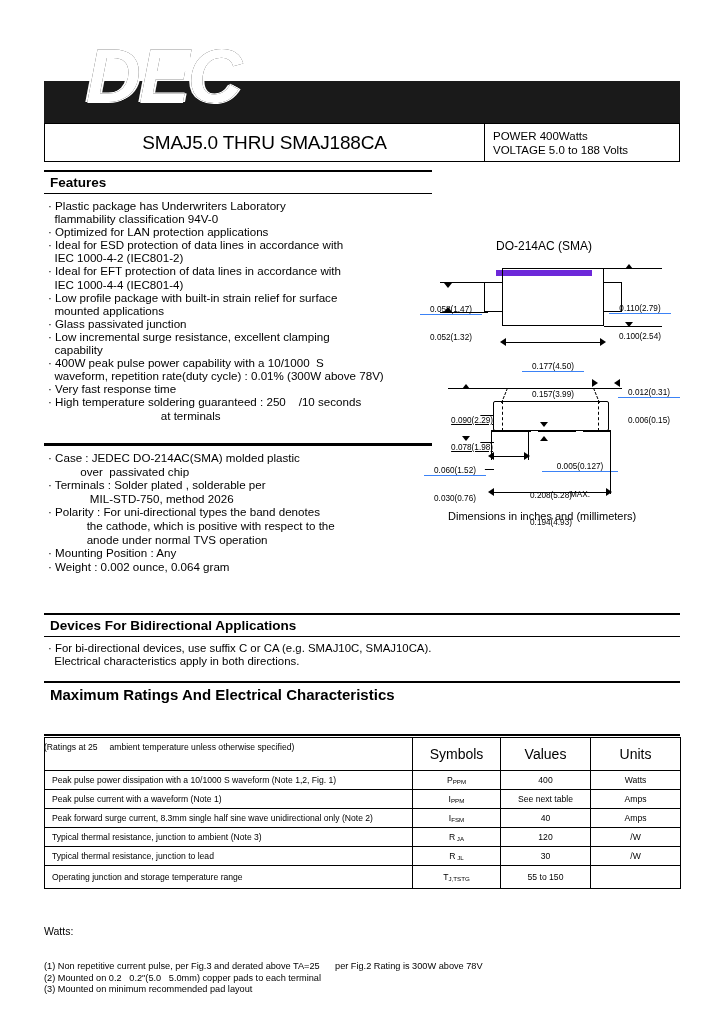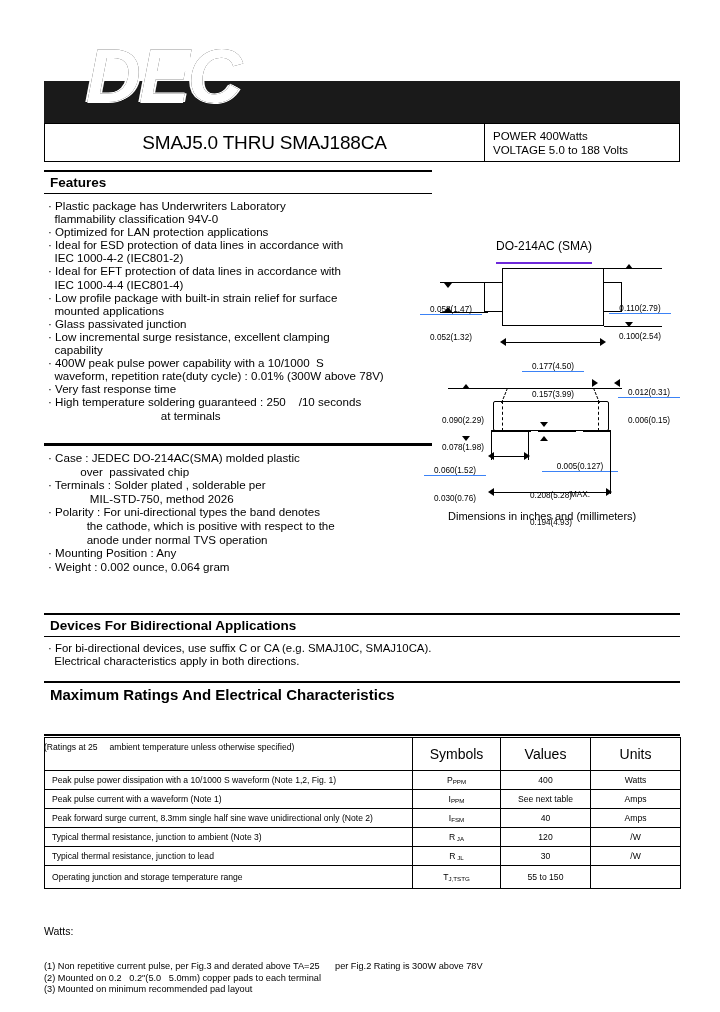--- a/index.html
+++ b/index.html
@@ -58,21 +58,21 @@
   .dlabel{position:absolute;white-space:pre;text-align:center;}
   .dlabel .u{border-bottom:1px solid #3b82f6;display:block;padding:0 1px;}
   .dlabel .l{display:block;padding:0 1px;}
   .ln{position:absolute;background:#000;}
   .bx{position:absolute;border:1px solid #000;box-sizing:border-box;}
   .bxd{position:absolute;border-left:1px dashed #000;box-sizing:border-box;}
   .tri-d{position:absolute;width:0;height:0;border-left:4px solid transparent;border-right:4px solid transparent;border-top:5px solid #000;}
   .tri-u{position:absolute;width:0;height:0;border-left:4px solid transparent;border-right:4px solid transparent;border-bottom:5px solid #000;}
   .tri-l{position:absolute;width:0;height:0;border-top:4px solid transparent;border-bottom:4px solid transparent;border-right:6px solid #000;}
   .tri-r{position:absolute;width:0;height:0;border-top:4px solid transparent;border-bottom:4px solid transparent;border-left:6px solid #000;}
-  .dtitle{position:absolute;font-size:12px;border-bottom:2px solid #6d28d9;padding-bottom:11px;}
+  .dtitle{position:absolute;font-size:12px;border-bottom:6px solid #6d28d9;padding-bottom:19px;}
   .dcap{position:absolute;font-size:11px;}
 
   
   table.ratings{
     position:absolute;left:44px;top:737px;width:636px;
     border-collapse:collapse;table-layout:fixed;
   }
   table.ratings td,table.ratings th{
     border:1px solid #000;font-weight:normal;padding:0;
   }
@@ -187,21 +187,21 @@
     <div class="ln" style="left:118px;top:190px;width:38px;height:2px;"></div>
     <div class="ln" style="left:163px;top:190px;width:28px;height:2px;"></div>
 
     <div class="tri-d" style="left:120px;top:182px;"></div>
     <div class="tri-u" style="left:120px;top:196px;"></div>
     <div class="dlabel" style="left:122px;top:204px;width:76px;">
       <span class="u">0.005(0.127)</span>
       <span class="l">MAX.</span>
     </div>
 
-    <div class="dlabel" style="left:12px;top:158px;width:62px;text-align:center;">
+    <div class="dlabel" style="left:12px;top:158px;width:62px;text-align:right;text-decoration:underline;">
       <span class="l">0.090(2.29)</span>
       <span class="l">0.078(1.98)</span>
     </div>
 
     <div class="ln" style="left:72px;top:216px;width:36px;height:1px;"></div>
     <div class="tri-l" style="left:68px;top:212px;"></div>
     <div class="tri-r" style="left:104px;top:212px;"></div>
     <div class="ln" style="left:71px;top:192px;width:1px;height:28px;"></div>
     <div class="ln" style="left:108px;top:192px;width:1px;height:28px;"></div>
     <div class="dlabel" style="left:4px;top:208px;width:62px;">

